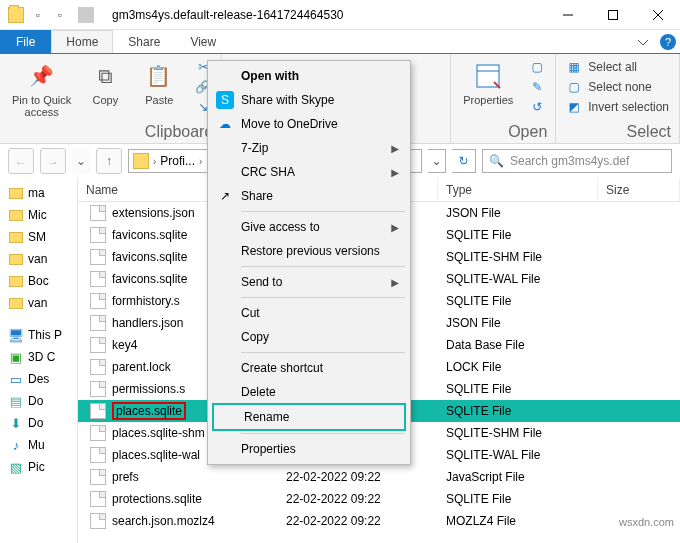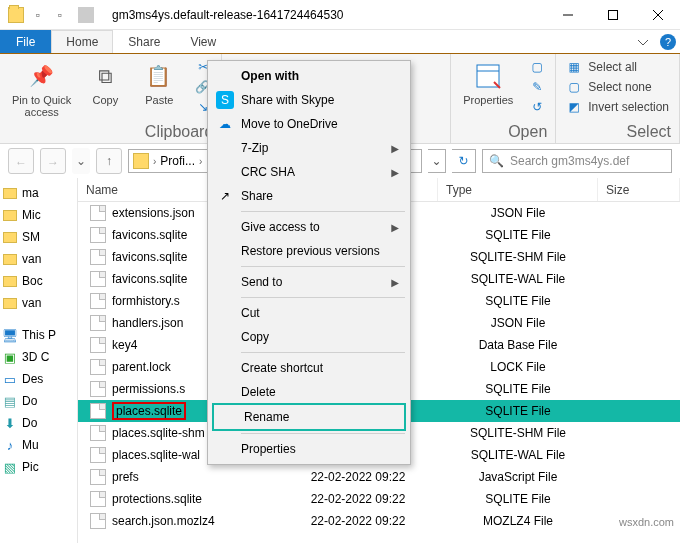--- a/index.html
+++ b/index.html
@@ -43,30 +43,30 @@
 .navbtn.disabled{color:#bbb;}
 .addr { flex:1; height:24px; border:1px solid #aeaeae; display:flex; align-items:center; padding:0 4px; gap:4px; overflow:hidden;}
 .addr .crumb{display:flex;align-items:center;gap:2px;color:#000;white-space:nowrap;}
 .addr .sepc{color:#666;font-size:10px;}
 .addr .foldicon{width:16px;height:16px;background:#ffd96a;border:1px solid #d7b74a;}
 .refresh{width:24px;height:24px;border:1px solid #aeaeae;border-left:none;display:flex;align-items:center;justify-content:center;color:#1979ca;}
 .search{width:190px;height:24px;border:1px solid #aeaeae;display:flex;align-items:center;padding:0 6px;color:#888;gap:6px;}
 
 
 .main{display:flex;height:365px;}
-.tree{width:78px;border-right:1px solid #e5e5e5;overflow:hidden;padding:4px 2px;}
+.tree{width:78px;border-right:1px solid #e5e5e5;overflow:hidden;padding:4px 8px;}
 .tree .titem{display:flex;align-items:center;gap:4px;height:22px;color:#000;white-space:nowrap;}
 .tree .ico{width:16px;height:16px;display:flex;align-items:center;justify-content:center;font-size:13px;}
 .tree .fico{background:#ffd96a;border:1px solid #d7b74a;width:14px;height:11px;}
 .tree .pcico{color:#1979ca;}
 .files{flex:1;overflow:hidden;}
 .colhdr{height:24px;display:flex;align-items:center;border-bottom:1px solid #e5e5e5;color:#444;}
 .colhdr div{padding:0 8px;border-right:1px solid #eee;height:100%;display:flex;align-items:center;}
 .c-name{width:200px;} .c-date{width:160px;} .c-type{width:160px;} .c-size{flex:1;}
-.filerow{height:22px;display:flex;align-items:center;text-align:center;}
+.filerow{height:22px;display:flex;align-items:center;}
 .filerow.sel{background:#14b8a6;}
 .filerow .c-name{display:flex;align-items:center;gap:6px;padding-left:12px;}
 .filerow .c-date,.filerow .c-type,.filerow .c-size{padding:0 8px;color:#000;}
 .fileicon{width:16px;height:16px;border:1px solid #bbb;background:#fff;position:relative;}
 .fileicon::after{content:"";position:absolute;top:0;right:0;width:5px;height:5px;background:#eee;border-left:1px solid #bbb;border-bottom:1px solid #bbb;}
 .filerow .hl{border:2px solid #d00;padding:0 2px;}
 
 
 .ctxmenu{position:absolute; left:207px; top:60px; width:204px; background:#f2f2f2; border:1px solid #b8b8b8; box-shadow:2px 3px 6px rgba(0,0,0,0.25); padding:3px; z-index:10;}
 .ctxmenu .mi{height:24px;display:flex;align-items:center;padding:0 8px 0 30px;position:relative;color:#000;}

